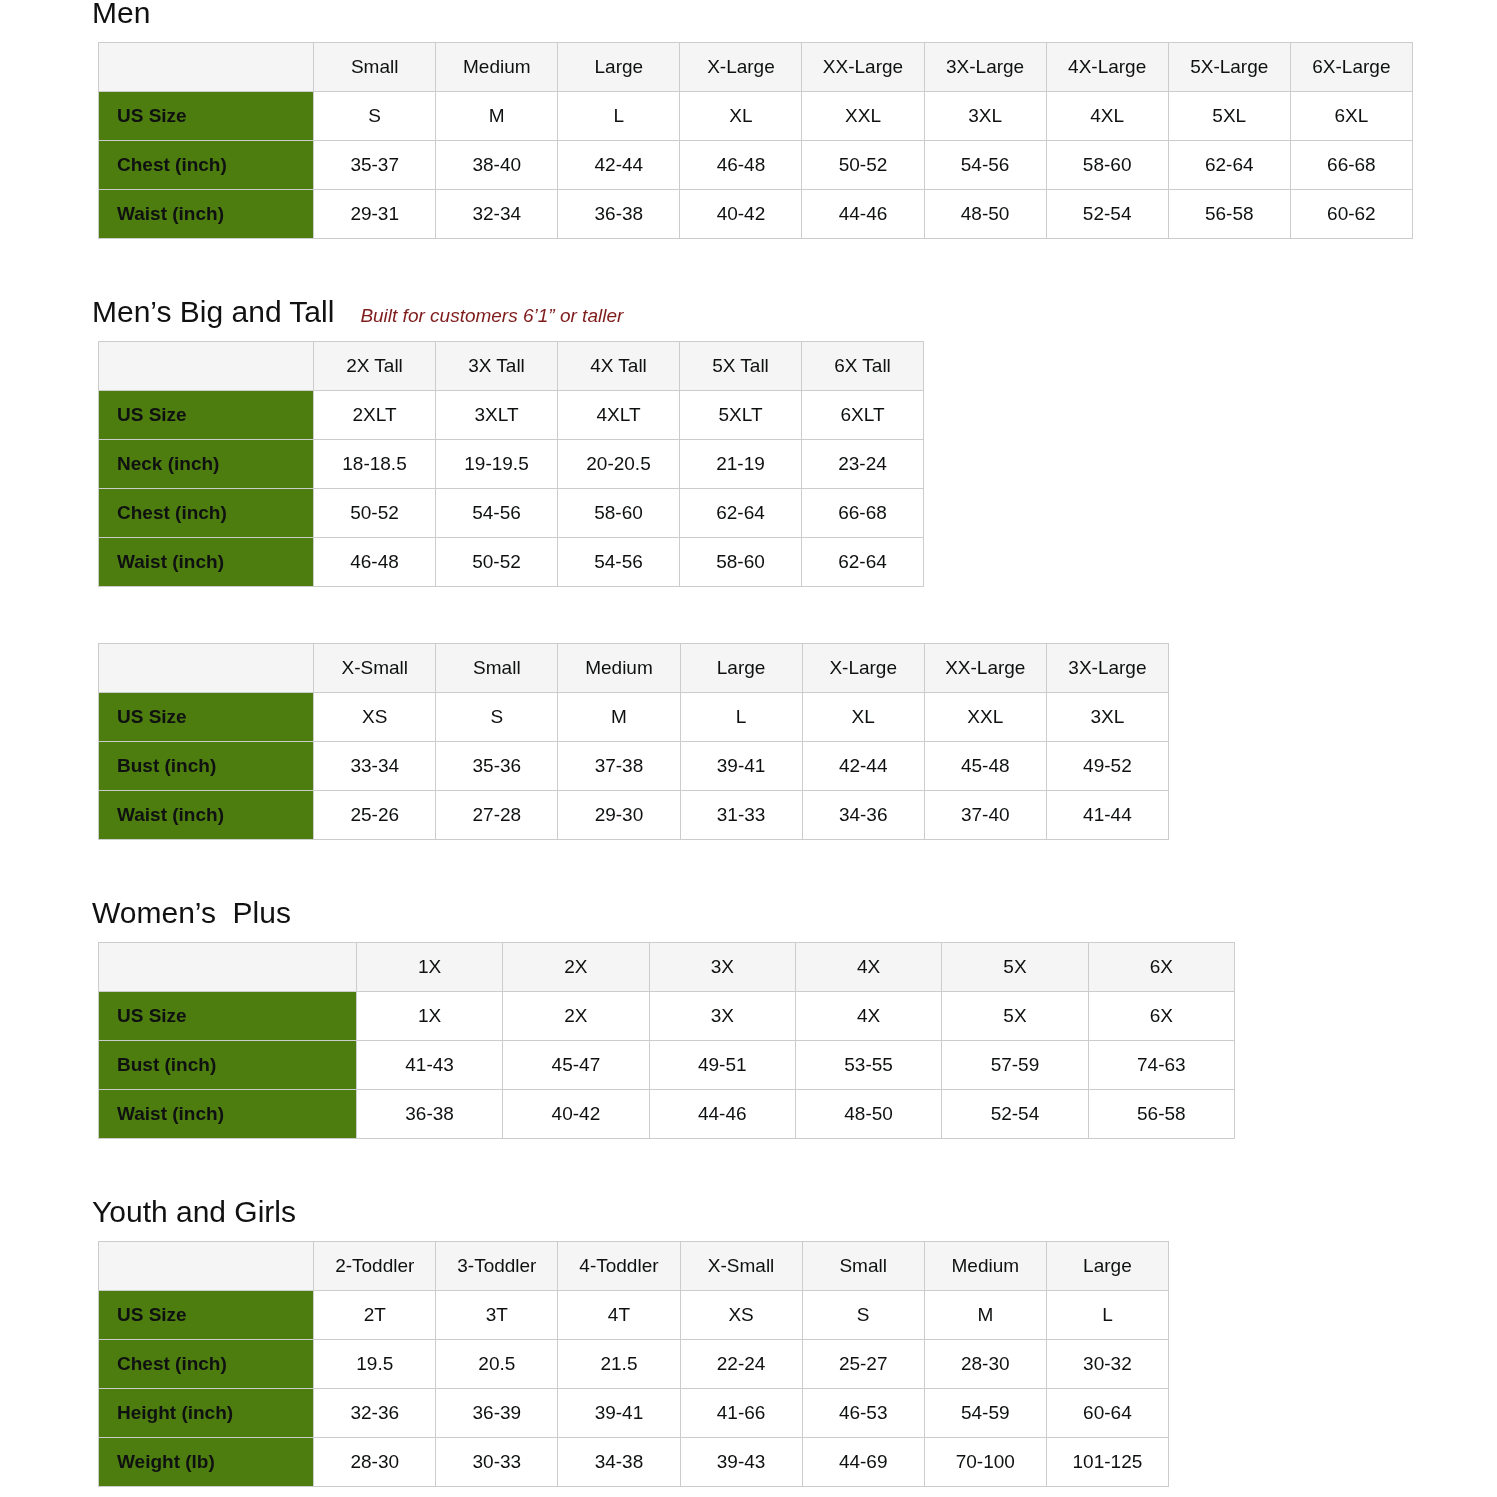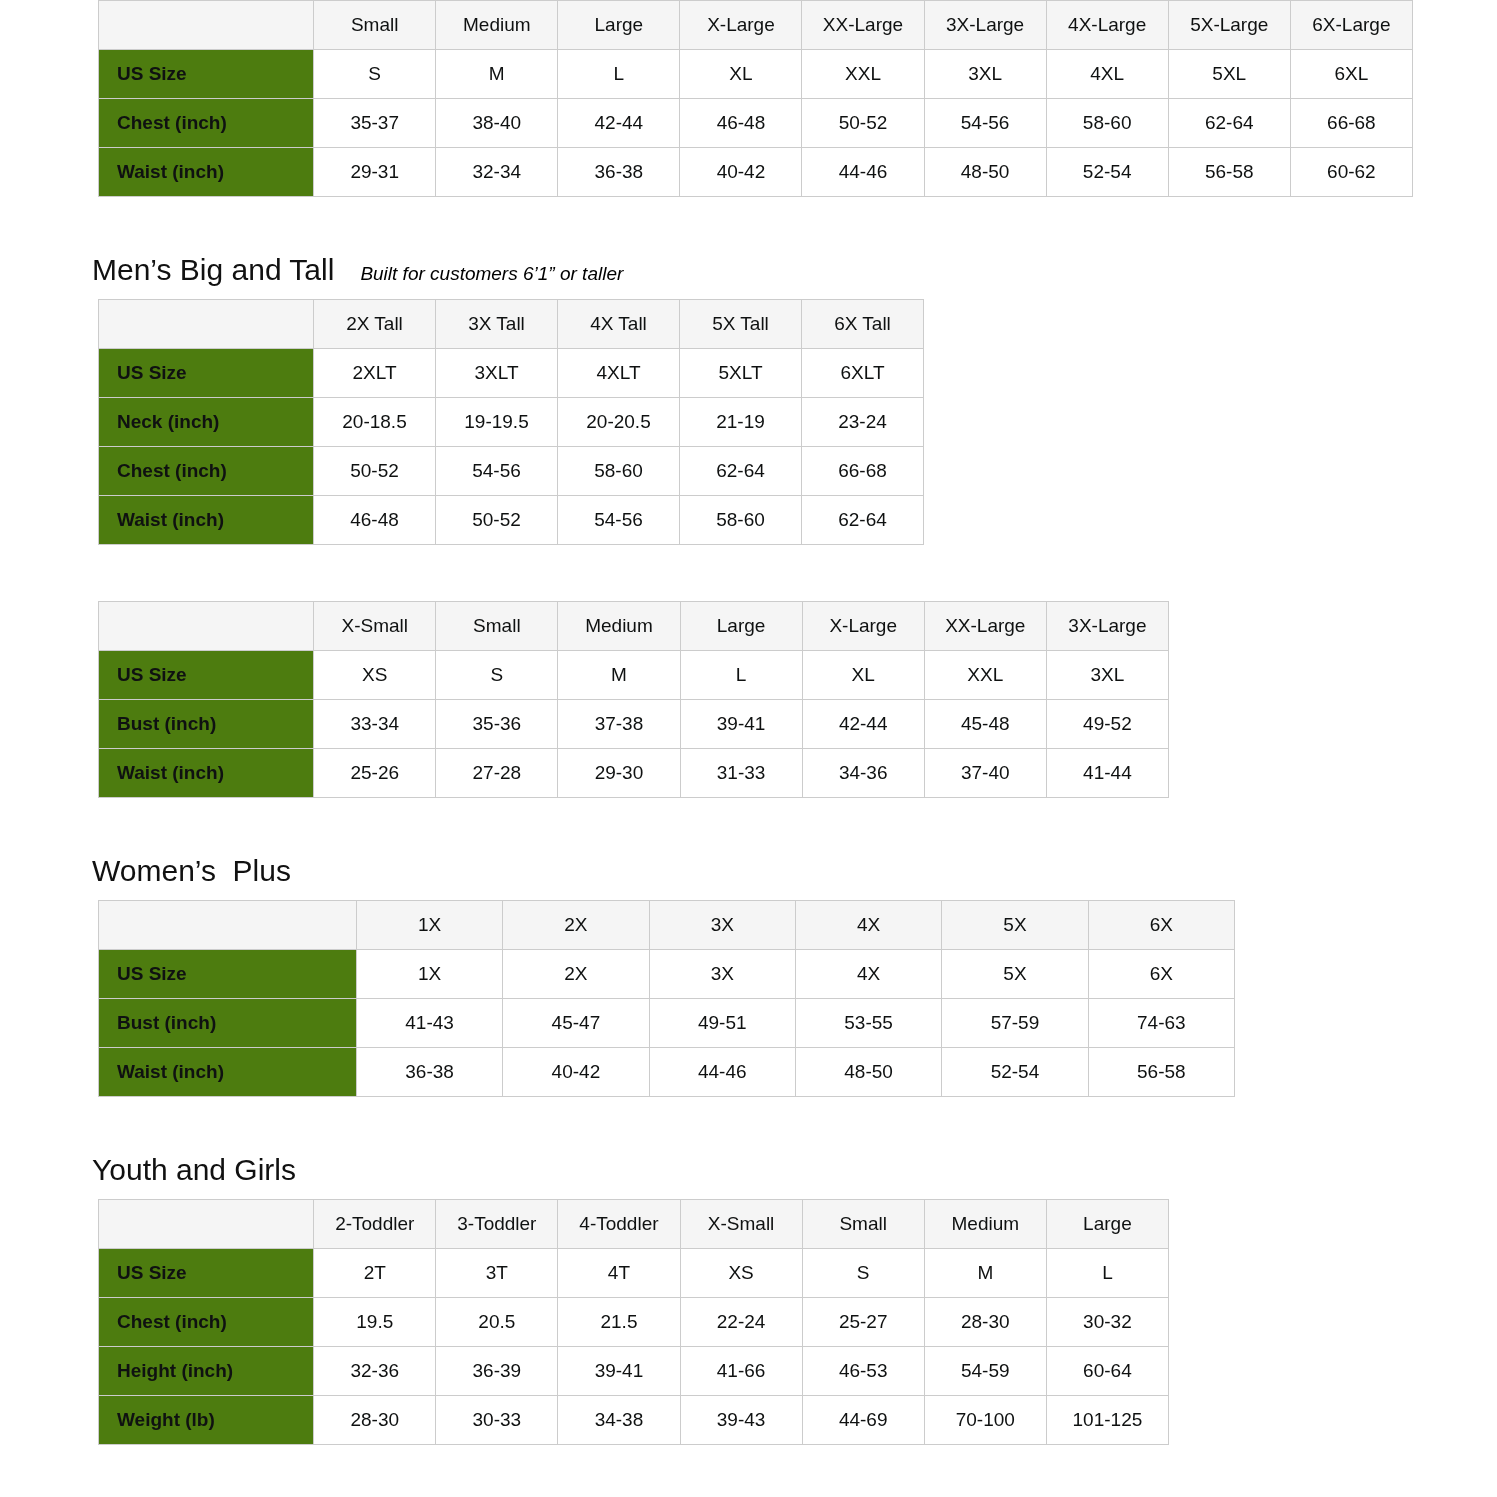--- a/index.html
+++ b/index.html
@@ -31,21 +31,21 @@
     line-height: 1.1;
     margin: 0;
     color: #111111;
     white-space: pre-wrap;
   }
   .first-title { margin-top: -4px; }
   .section-subtitle {
     font-size: 19px;
     font-style: italic;
     margin-left: 26px;
-    color: #000000;
+    color: #7f1d1d;
   }
   .section-subtitle:empty { display: none; }
   table.size-table {
     border-collapse: collapse;
     table-layout: fixed;
     margin-left: 8px;
   }
   table.size-table th,
   table.size-table td {
     border: 1px solid #cccccc;
@@ -74,20 +74,24 @@
   }
   col.label-col { width: 215px; }
   col.data-col  { width: 122px; }
 </style>
 </head>
 <body>
 
 <div class="page">
 
   <section class="size-section">
+    <div class="title-row">
+      <h2 class="section-title first-title">Men</h2>
+
+    </div>
     <table class="size-table" style="width: 1315px;">
         <colgroup>
           <col class="label-col">
           <col class="data-col">
           <col class="data-col">
           <col class="data-col">
           <col class="data-col">
           <col class="data-col">
           <col class="data-col">
           <col class="data-col">
@@ -177,21 +181,21 @@
           <tr>
             <th class="row-label">US Size</th>
             <td>2XLT</td>
             <td>3XLT</td>
             <td>4XLT</td>
             <td>5XLT</td>
             <td>6XLT</td>
           </tr>
           <tr>
             <th class="row-label">Neck (inch)</th>
-            <td>20-18.5</td>
+            <td>18-18.5</td>
             <td>19-19.5</td>
             <td>20-20.5</td>
             <td>21-19</td>
             <td>23-24</td>
           </tr>
           <tr>
             <th class="row-label">Chest (inch)</th>
             <td>50-52</td>
             <td>54-56</td>
             <td>58-60</td>

